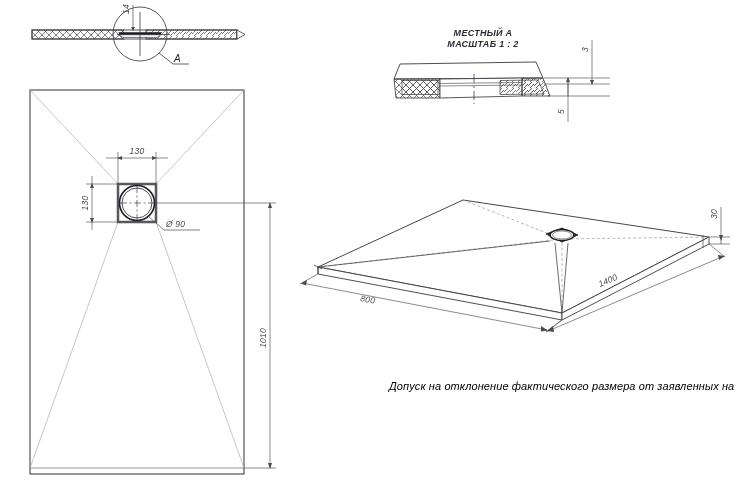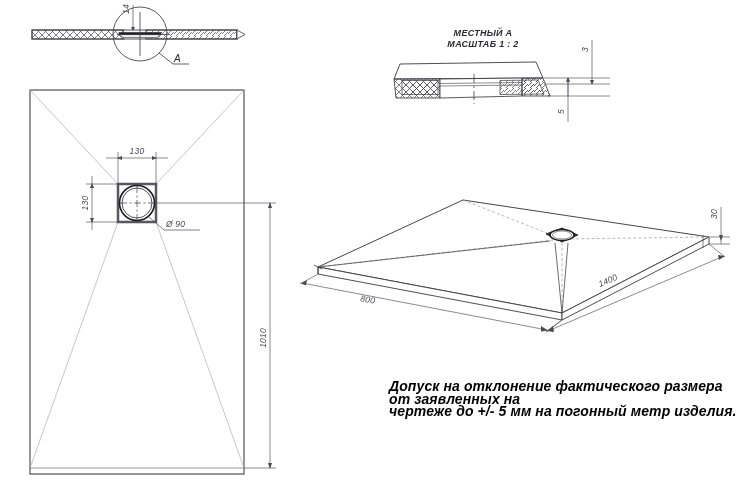--- a/index.html
+++ b/index.html
@@ -5,21 +5,21 @@
   html,body{margin:0;padding:0;background:#ffffff;}
   body{width:756px;height:500px;overflow:hidden;
        font-family:"Liberation Sans","DejaVu Sans",sans-serif;}
   #sheet{position:relative;width:756px;height:500px;background:#fff;}
   svg{display:block;}
   .dimtxt{font-family:"Liberation Sans","DejaVu Sans",sans-serif;
           font-size:8.5px;font-style:italic;fill:#4a4a55;letter-spacing:.2px;}
   .titletxt{font-family:"Liberation Sans","DejaVu Sans",sans-serif;
           font-size:9px;font-style:italic;font-weight:bold;fill:#2a2a33;letter-spacing:.3px;}
   .notetxt{font-family:"Liberation Sans","DejaVu Sans",sans-serif;
-          font-size:14px;font-style:italic;fill:#2e2e38;letter-spacing:.1px;font-weight:bold;}
+          font-size:11px;font-style:italic;fill:#2e2e38;letter-spacing:.1px;}
   .lbl{font-family:"Liberation Sans","DejaVu Sans",sans-serif;
           font-size:10px;font-style:italic;fill:#2a2a33;}
 </style>
 </head>
 <body>
 
 <div id="sheet">
 
   <svg style="position:absolute;left:0px;top:0px;" width="270" height="82">
     <defs>
@@ -214,16 +214,15 @@
       <line x1="409" y1="59" x2="430" y2="59"></line>
       <line x1="421" y1="22" x2="421" y2="59"></line>
       <path d="M419,50 L421,56 L423,50 Z" fill="#4a4a55" stroke="none"></path>
       <line x1="403" y1="50" x2="403" y2="63" stroke="#3a3a42"></line>
     </g>
     <text class="dimtxt" x="417" y="34" transform="rotate(-90 417 34)">30</text>
   </svg>
 
   <div style="position:absolute;left:389px;top:380px;width:350px;line-height:12.5px;">
     <div class="notetxt">Допуск на отклонение фактического размера от заявленных на</div>
-    <div class="notetxt">чертеже до +/- 5 мм на погонный метр изделия.</div>
   </div>
 
 </div>
 
 </body></html>

